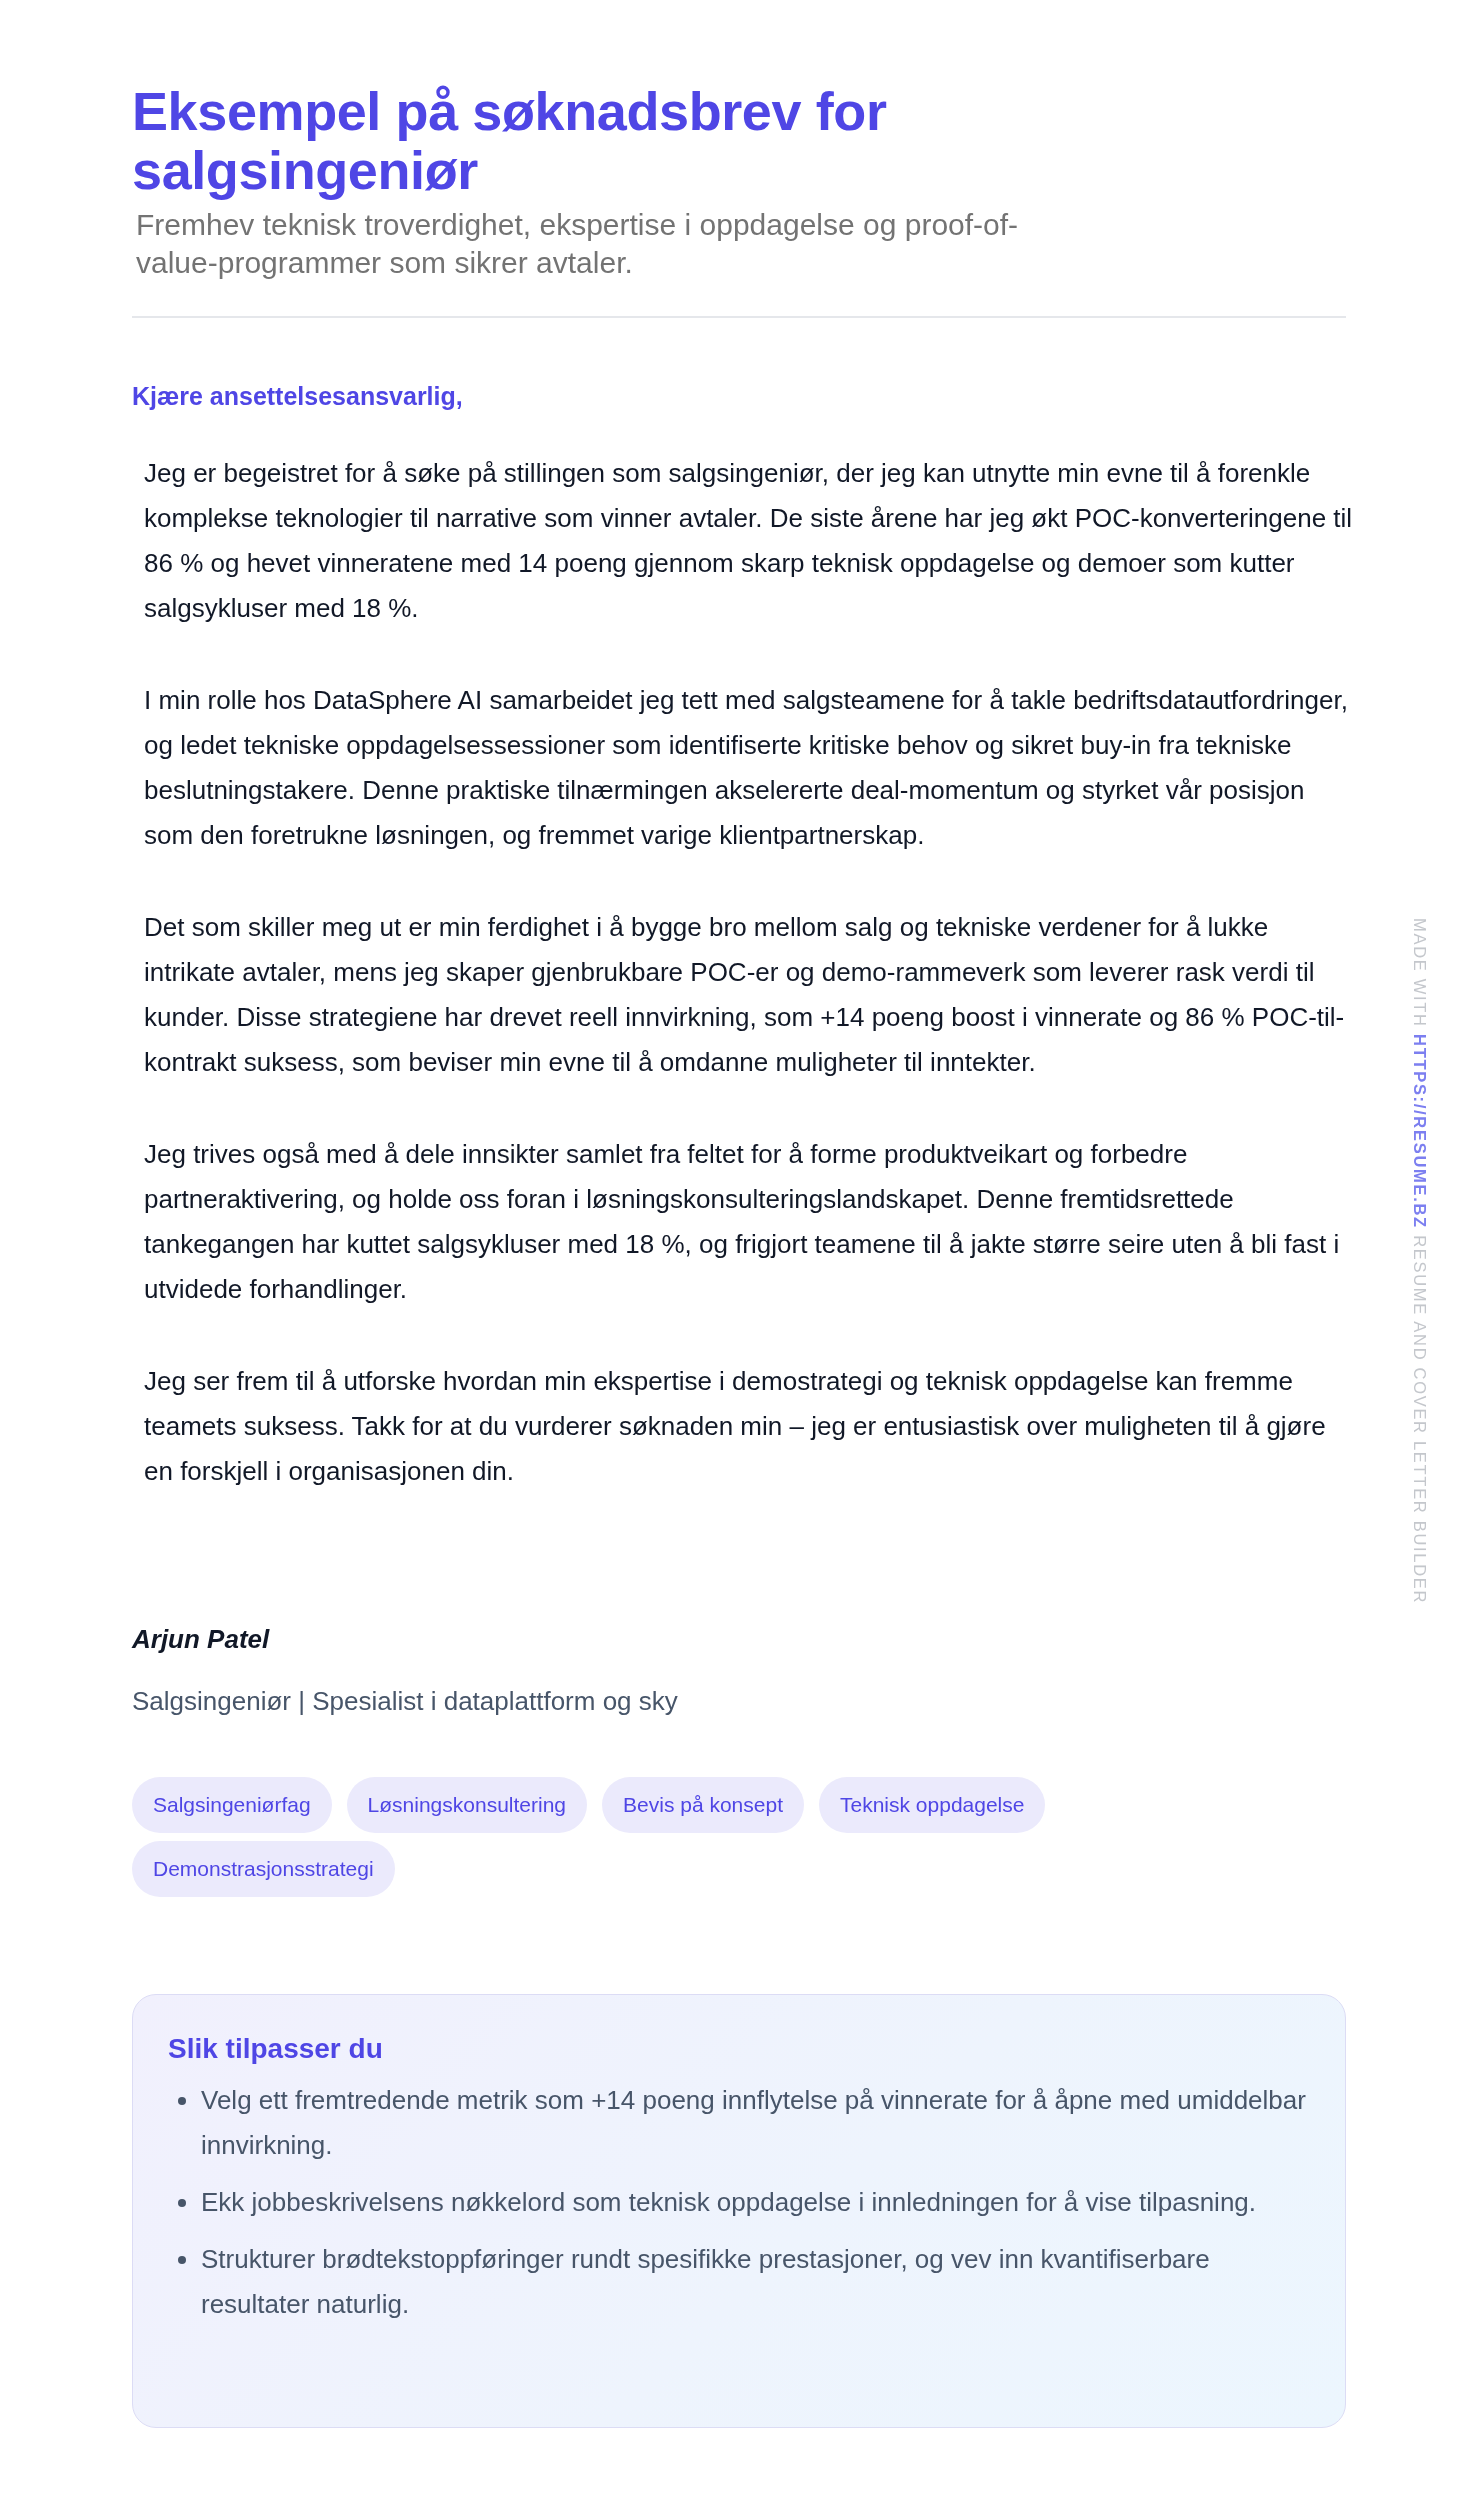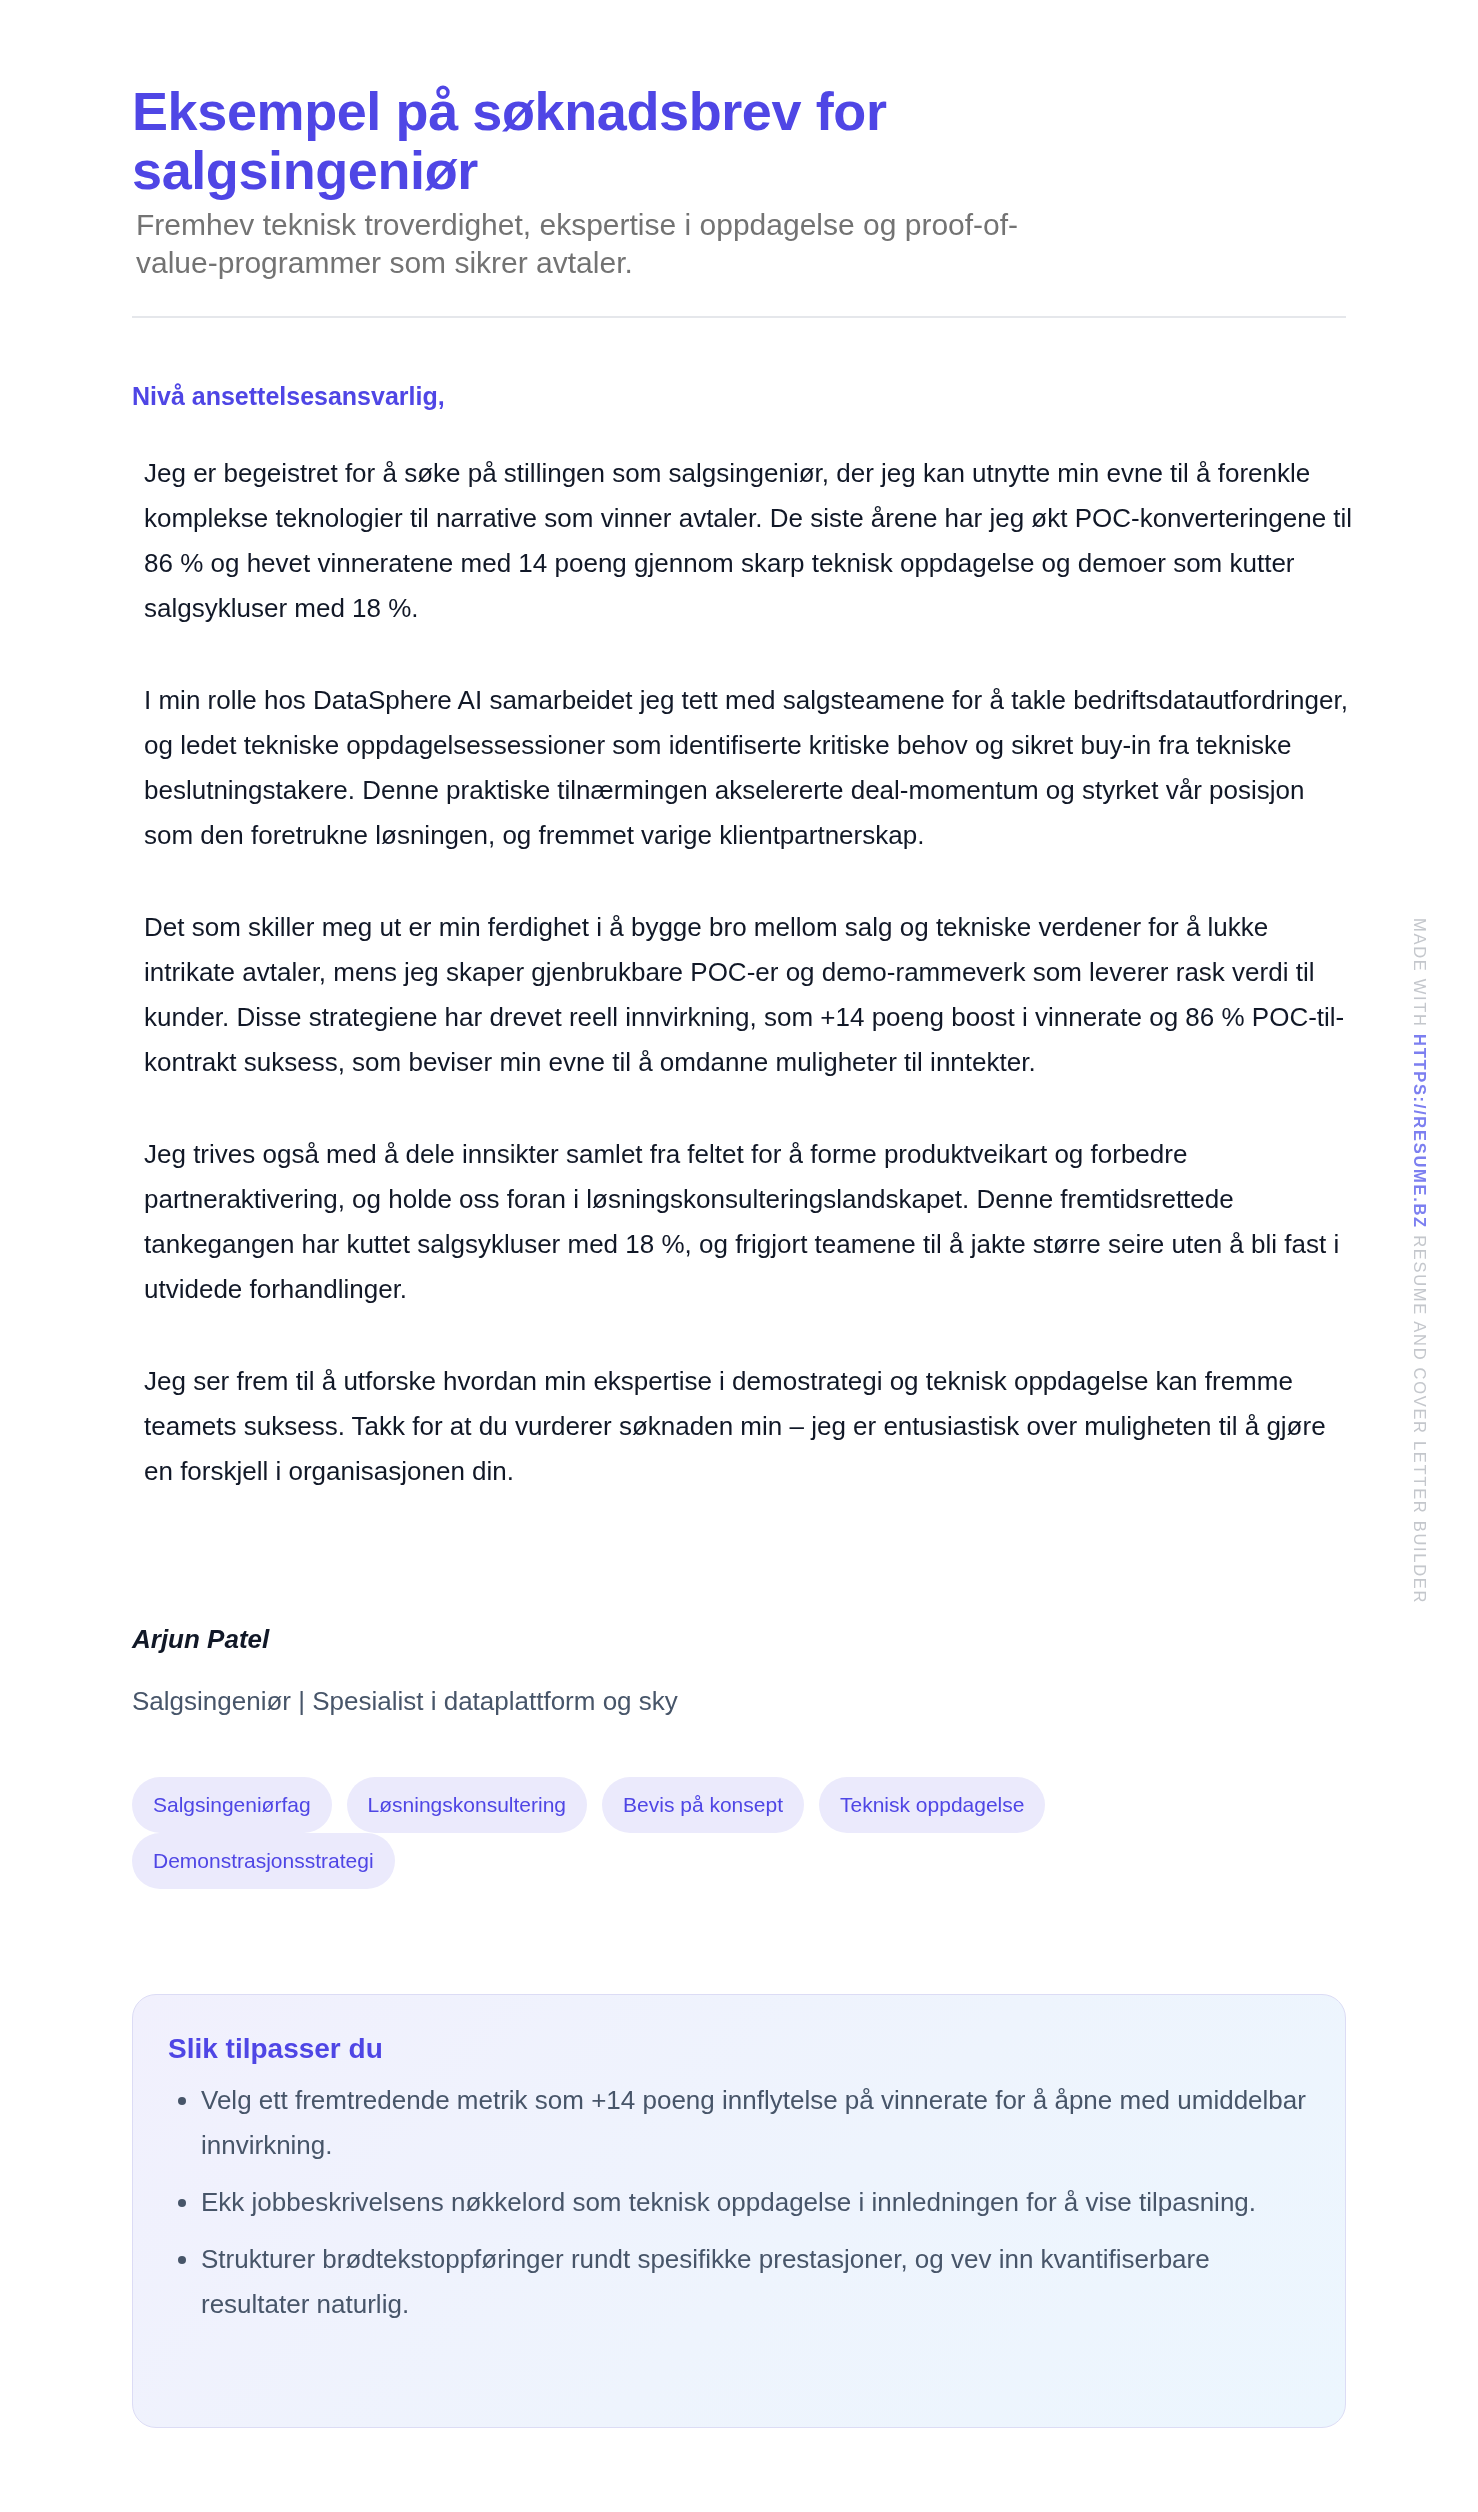--- a/index.html
+++ b/index.html
@@ -30,21 +30,21 @@
     font-size: 25px; line-height: 35px; font-weight: 700; color: #4f46e5;
   }
   .body {
     position: absolute; top: 451px; left: 12px; width: 1214px;
     font-size: 26px; line-height: 45px; color: #111827;
   }
   .body p { margin: 0 0 47px 0; }
   .signature { position: absolute; top: 1620px; left: 0; }
   .sig-name { font-size: 26px; line-height: 38px; font-weight: 700; color: #111827; font-style: italic; }
   .sig-title { margin-top: 24px; font-size: 26px; line-height: 38px; color: #475569; }
-  .chips { position: absolute; top: 1777px; left: 0; width: 1131px; display: flex; flex-wrap: wrap; gap: 0 15px; }
+  .chips { position: absolute; top: 1777px; left: 0; width: 1131px; display: flex; flex-wrap: wrap; gap: 8px 15px; }
   .chip {
     background: #ebeafc; color: #4f46e5; border-radius: 28px;
     height: 56px; line-height: 56px; padding: 0 21px; font-size: 21px; font-weight: 500;
     white-space: nowrap;
   }
   .tips {
     position: absolute; top: 1994px; left: 0; width: 1214px; height: 434px; box-sizing: border-box;
     border: 1.7px solid #dcdcf5; border-radius: 24px;
     background: linear-gradient(135deg, #f1f0fd 0%, #eef4fd 55%, #ecf6fe 100%);
     padding: 35px 35px;
@@ -66,21 +66,21 @@
 </style>
 </head>
 <body>
 
 <div class="page">
   <header class="header">
     <h1 class="title">Eksempel på søknadsbrev for salgsingeniør</h1>
     <h2 class="subtitle">Fremhev teknisk troverdighet, ekspertise i oppdagelse og proof-of-value-programmer som sikrer avtaler.</h2>
   </header>
 
-  <p class="greeting">Nivå ansettelsesansvarlig,</p>
+  <p class="greeting">Kjære ansettelsesansvarlig,</p>
 
   <div class="body">
     <p>Jeg er begeistret for å søke på stillingen som salgsingeniør, der jeg kan utnytte min evne til å forenkle komplekse teknologier til narrative som vinner avtaler. De siste årene har jeg økt POC-konverteringene til 86 % og hevet vinneratene med 14 poeng gjennom skarp teknisk oppdagelse og demoer som kutter salgsykluser med 18 %.</p>
     <p>I min rolle hos DataSphere AI samarbeidet jeg tett med salgsteamene for å takle bedriftsdatautfordringer, og ledet tekniske oppdagelsessessioner som identifiserte kritiske behov og sikret buy-in fra tekniske beslutningstakere. Denne praktiske tilnærmingen akselererte deal-momentum og styrket vår posisjon som den foretrukne løsningen, og fremmet varige klientpartnerskap.</p>
     <p>Det som skiller meg ut er min ferdighet i å bygge bro mellom salg og tekniske verdener for å lukke intrikate avtaler, mens jeg skaper gjenbrukbare POC-er og demo-rammeverk som leverer rask verdi til kunder. Disse strategiene har drevet reell innvirkning, som +14 poeng boost i vinnerate og 86 % POC-til-kontrakt suksess, som beviser min evne til å omdanne muligheter til inntekter.</p>
     <p>Jeg trives også med å dele innsikter samlet fra feltet for å forme produktveikart og forbedre partneraktivering, og holde oss foran i løsningskonsulteringslandskapet. Denne fremtidsrettede tankegangen har kuttet salgsykluser med 18 %, og frigjort teamene til å jakte større seire uten å bli fast i utvidede forhandlinger.</p>
     <p>Jeg ser frem til å utforske hvordan min ekspertise i demostrategi og teknisk oppdagelse kan fremme teamets suksess. Takk for at du vurderer søknaden min – jeg er entusiastisk over muligheten til å gjøre en forskjell i organisasjonen din.</p>
   </div>
 
   <div class="signature">

